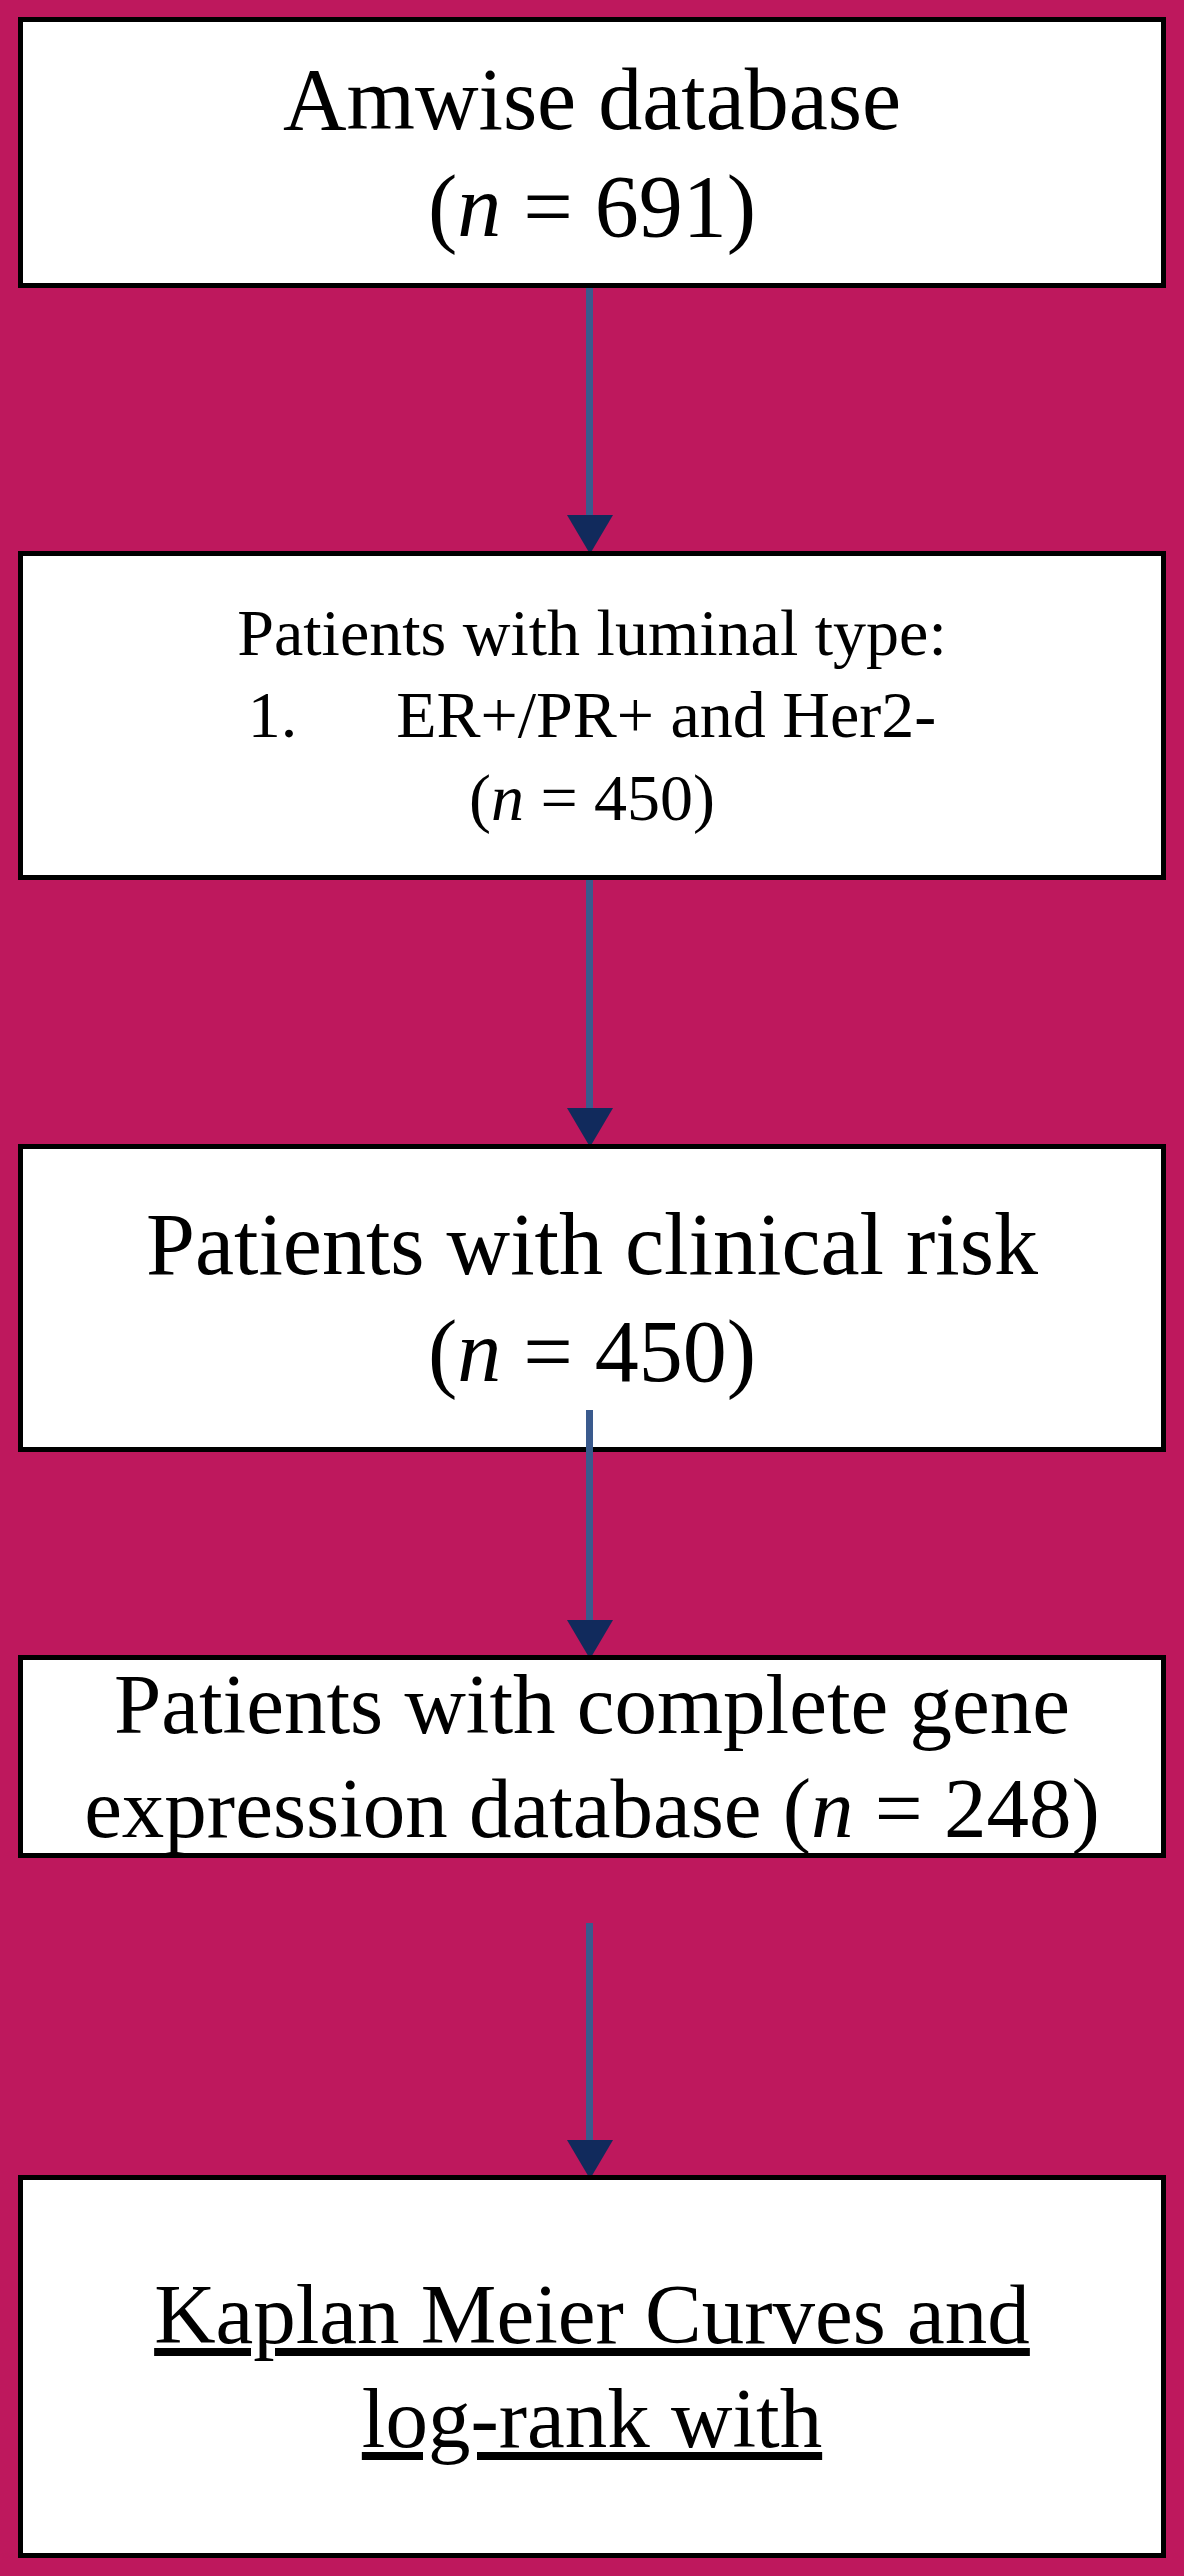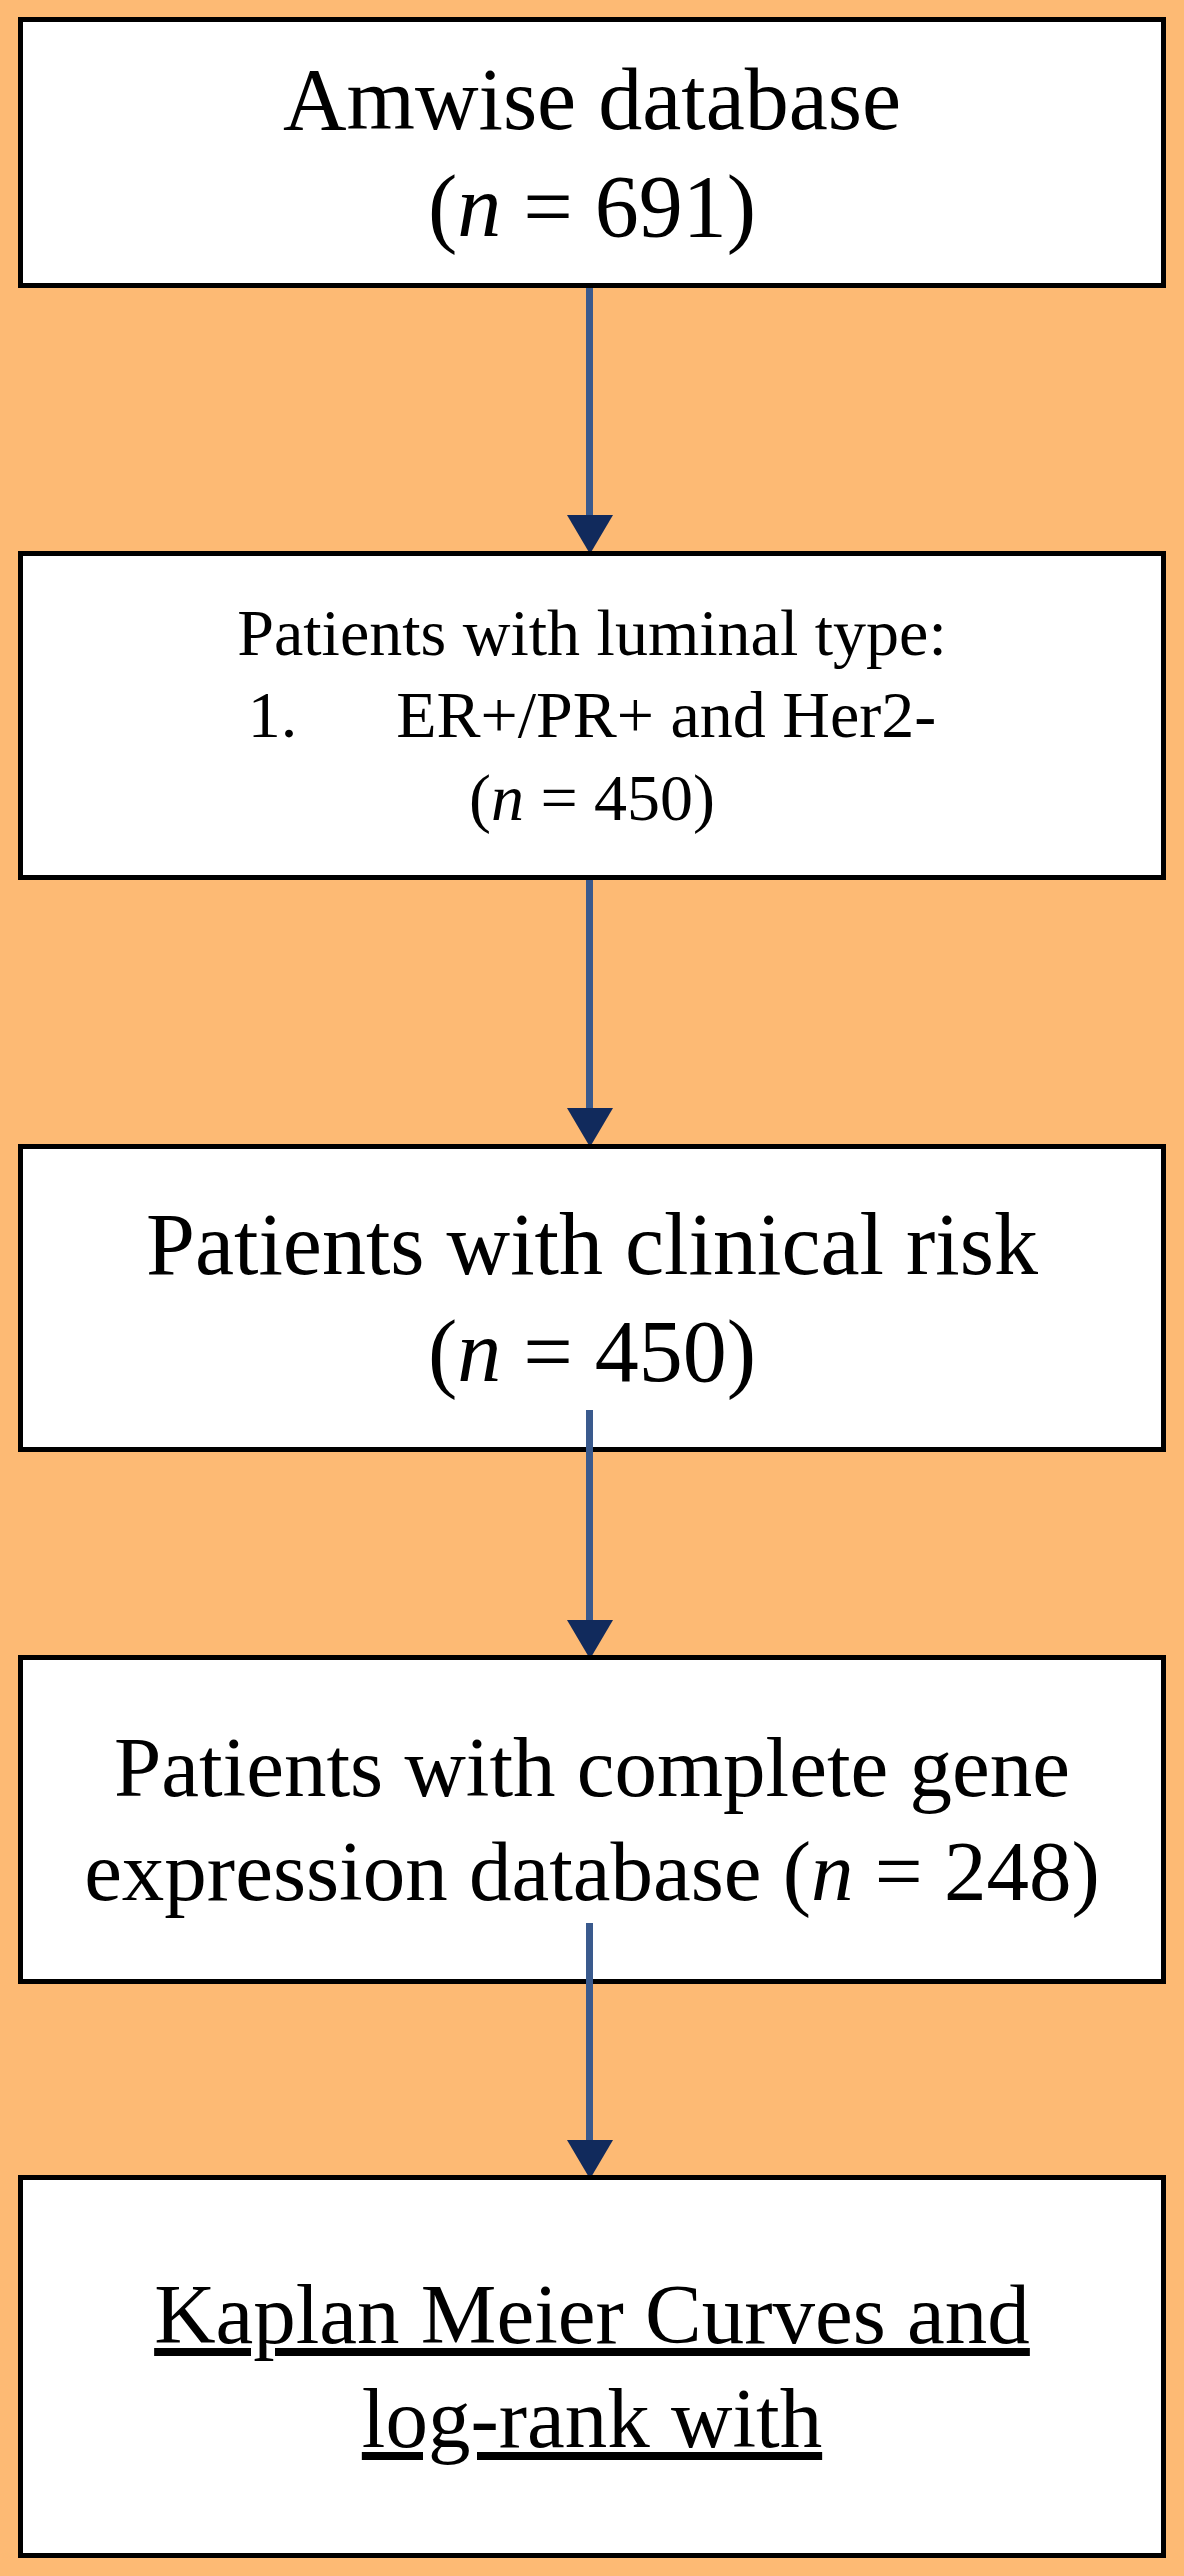--- a/index.html
+++ b/index.html
@@ -4,21 +4,21 @@
 <style>
   html, body {
     margin: 0;
     padding: 0;
     background: #ffffff;
   }
   .canvas {
     position: relative;
     width: 1184px;
     height: 2576px;
-    background: #fdba74;
+    background: #be185d;
     font-family: "Liberation Serif", "DejaVu Serif", serif;
     color: #000000;
     overflow: hidden;
   }
   .flow-box {
     position: absolute;
     left: 18px;
     width: 1148px;
     border: 5.5px solid #000000;
     background: #ffffff;
@@ -53,21 +53,21 @@
   .arrow-head {
     width: 0;
     height: 0;
     border-left: 23px solid transparent;
     border-right: 23px solid transparent;
     border-top: 39px solid #112a5c;
   }
   #box1 { top: 17.4px;   height: 271px; }
   #box2 { top: 551px;  height: 329px; }
   #box3 { top: 1144px; height: 308px; }
-  #box4 { top: 1655px; height: 329px; }
+  #box4 { top: 1655px; height: 203px; }
   #box5 { top: 2175px; height: 383px; text-decoration: underline; }
   #arrow1 { left: 566px; top: 288px;  height: 266px; }
   #arrow2 { left: 566px; top: 880px; height: 267px; }
   #arrow3 { left: 566px; top: 1410px; height: 249px; }
   #arrow4 { left: 566px; top: 1923px; height: 256px; }
 </style>
 </head>
 <body>
 
 <div class="canvas">

